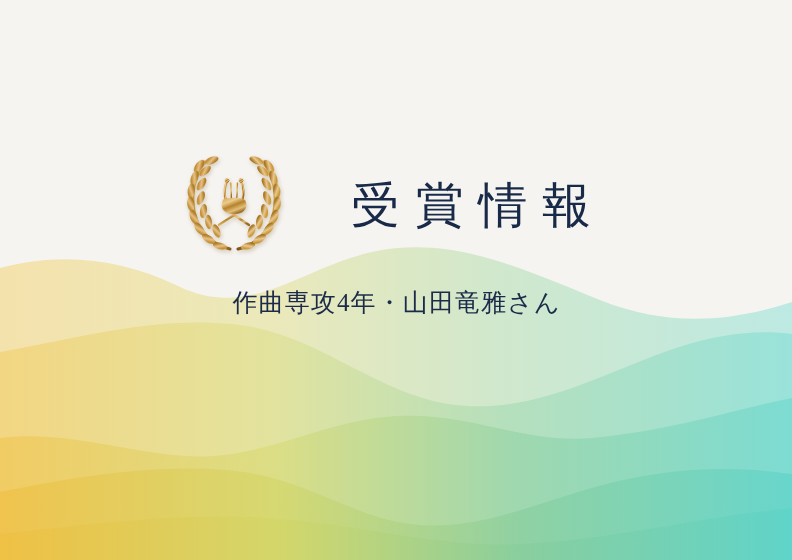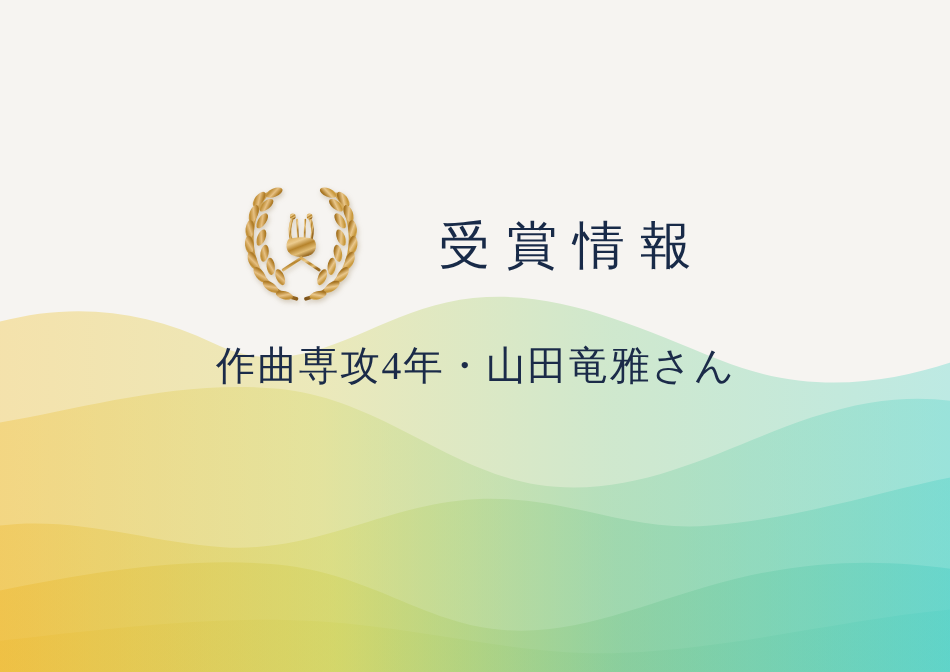--- a/index.html
+++ b/index.html
@@ -49,21 +49,21 @@
   #crest {
     width: 96px;
     height: 102px;
     flex: 0 0 auto;
     display: block;
     filter: drop-shadow(1px 2px 2px rgba(120, 90, 40, 0.28));
   }
 
   #headline-text {
     font-family: "Liberation Serif", "DejaVu Serif", serif;
-    font-size: 43px;
+    font-size: 49px;
     font-weight: 400;
     color: #182A48;
     letter-spacing: 0.30em;
     text-indent: 0.30em;
     line-height: 1;
     white-space: nowrap;
     margin-top: 2px;
   }
 
   .subtitle-line {
@@ -71,21 +71,21 @@
     left: 0;
     width: 792px;
     text-align: center;
     color: #1B2B49;
     font-family: "Liberation Serif", "DejaVu Serif", serif;
     white-space: nowrap;
     line-height: 1;
   }
   #subtitle-name {
     top: 290px;
-    font-size: 33px;
+    font-size: 25px;
     letter-spacing: 0.045em;
     text-indent: 0.045em;
   }
   #subtitle-project {
     top: 355px;
     font-size: 33px;
     letter-spacing: 0.075em;
     text-indent: 0.075em;
   }
 </style>

